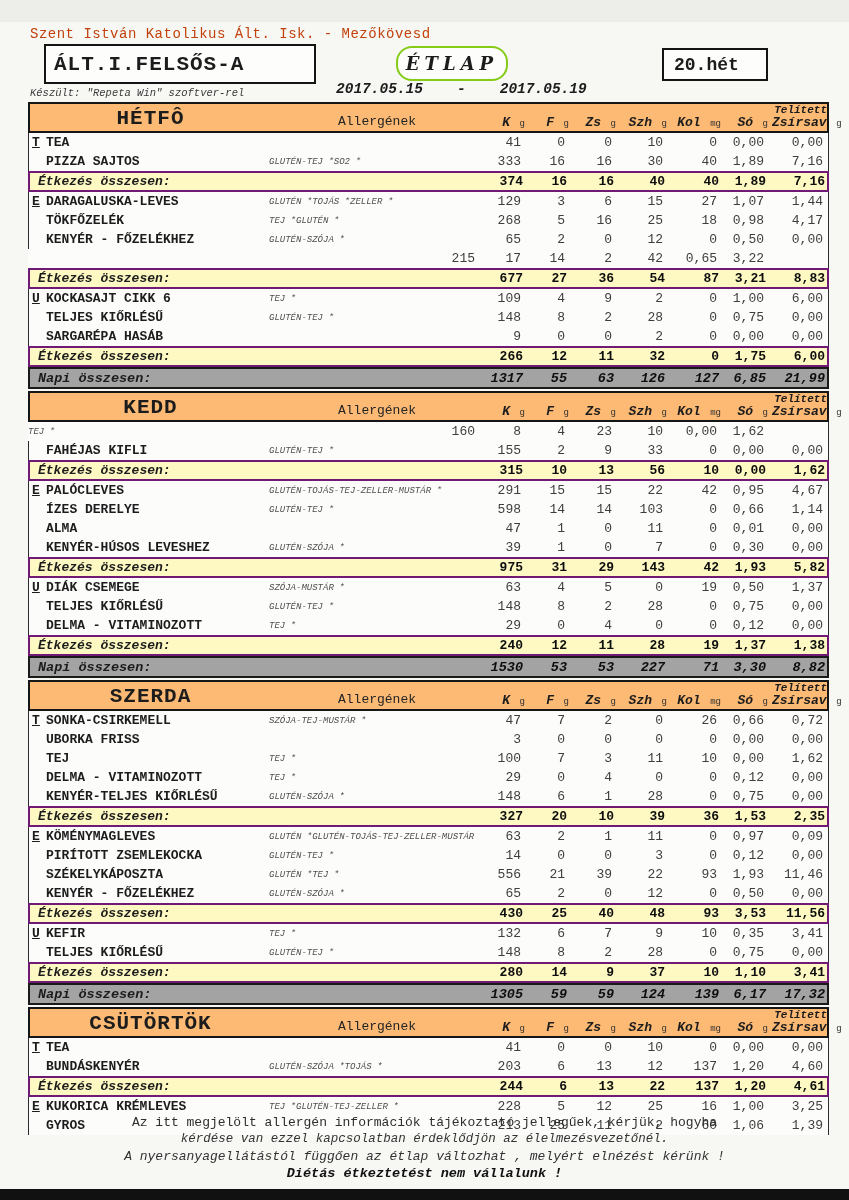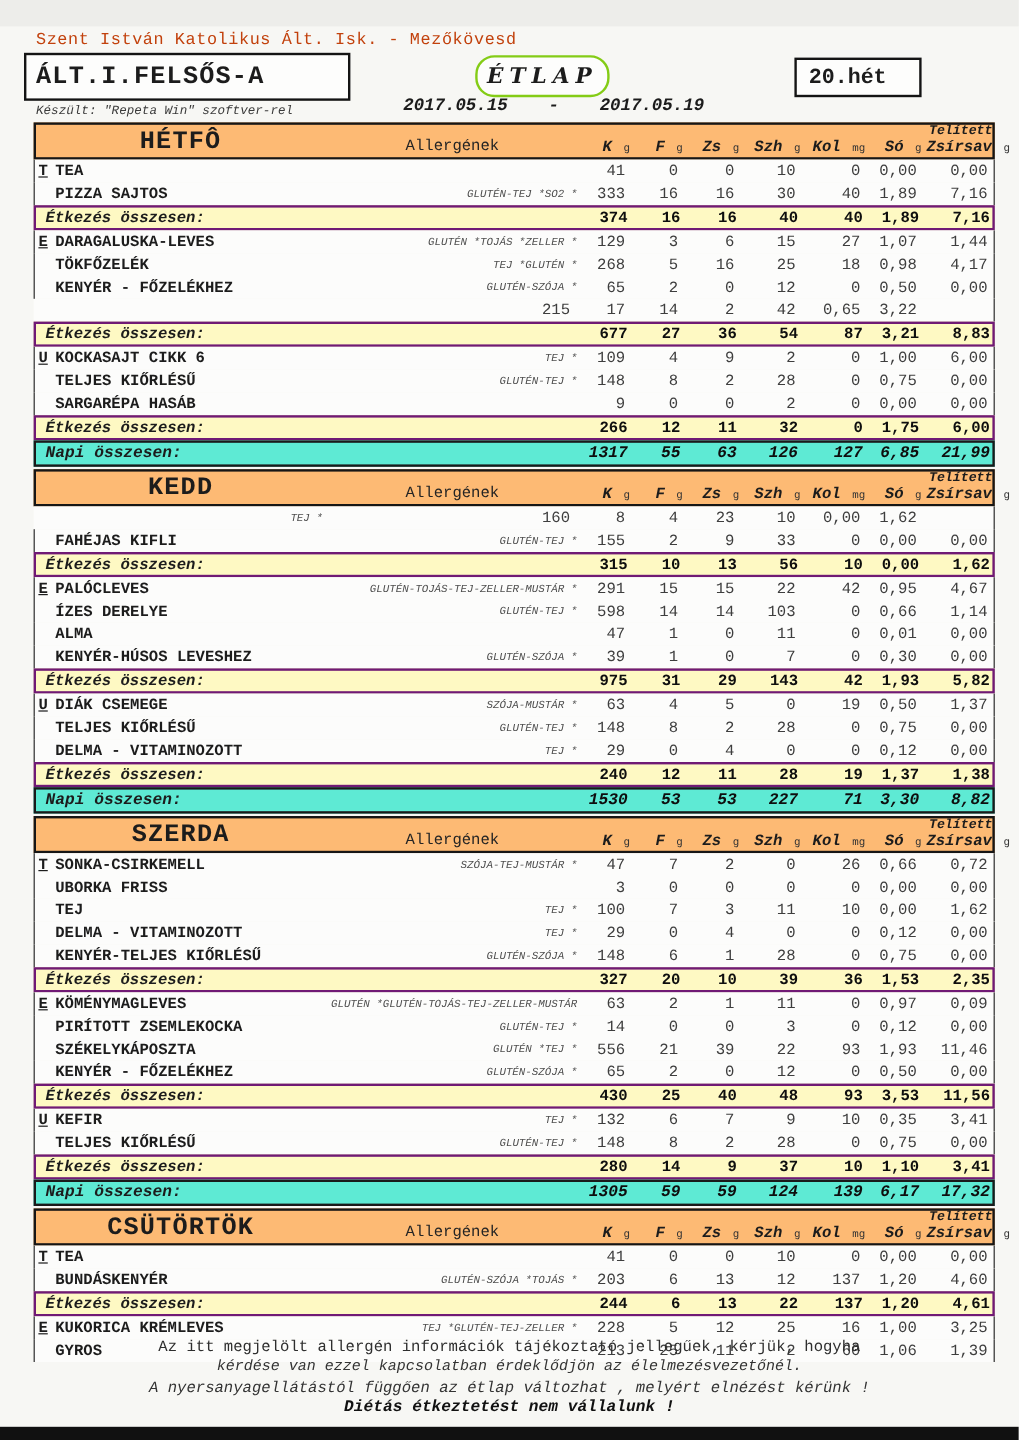--- a/index.html
+++ b/index.html
@@ -10,21 +10,21 @@
     font-family:"Liberation Mono", monospace;
     color:#1c1c1c;
     overflow:hidden;
   }
   .top-strip { position:absolute; top:0; left:0; width:849px; height:22px; background:#ededea; }
   .bottom-bar { position:absolute; bottom:0; left:0; width:849px; height:11px; background:#111; }
 
   
   .school-line { position:absolute; left:30px; top:26px; font-size:14px; color:#c2410c; letter-spacing:0.5px; }
   .class-box {
-    position:absolute; left:20px; top:44px; width:272px; height:40px;
+    position:absolute; left:44px; top:44px; width:272px; height:40px;
     border:2px solid #141414; background:#fdfdfc;
     font-size:21px; font-weight:bold; letter-spacing:1px;
     display:flex; align-items:center; padding-left:8px;
   }
   .etlap-box {
     position:absolute; left:396px; top:46px; width:112px; height:35px;
     border:2px solid #84cc16; border-radius:16px; background:#fdfdfc;
     display:flex; align-items:center; justify-content:center;
     font-family:"DejaVu Serif", serif; font-style:italic; font-weight:bold;
     font-size:18px; letter-spacing:5px;
@@ -52,28 +52,28 @@
   .dh-col { text-align:right; padding-right:4px; white-space:nowrap; line-height:12px; }
   .col-top { font-weight:bold; font-style:italic; font-size:11px; }
   .col-label { font-weight:bold; font-style:italic; font-size:13px; }
   .col-unit { font-size:9px; color:#333; }
 
   .item-row { height:19px; line-height:19px; border-right:1.5px solid #2c2c2c; background:#fcfcfb; }
   .item-row .c-name { border-left:1.5px solid #2c2c2c; }
   .c-name { font-size:13px; font-weight:bold; white-space:nowrap; overflow:hidden; }
   .marker { display:inline-block; width:17px; padding-left:3px; font-weight:bold; }
   .marker.u { text-decoration:underline; }
-  .c-allergen { font-size:9px; font-style:italic; color:#4e4e4e; line-height:21px; white-space:nowrap; overflow:hidden;text-align:right; }
+  .c-allergen { font-size:9px; font-style:italic; color:#4e4e4e; line-height:21px; white-space:nowrap; overflow:hidden; }
   .c-val { font-size:13px; color:#3e3e3e; text-align:right; padding-right:6px; }
 
   .total-row { height:21px; line-height:18px; border:2px solid #701a75; background:#fef9c3; }
   .c-total-label { grid-column:1 / 3; font-size:13px; font-weight:bold; font-style:italic; padding-left:8px; }
   .total-row .c-val { font-weight:bold; color:#0e0e0e; }
 
-  .daytotal-row { height:22px; line-height:19px; border:2px solid #1a1a1a; background:#5eead4; }
+  .daytotal-row { height:22px; line-height:19px; border:2px solid #1a1a1a; background:#a3a3a3; }
   .daytotal-row .c-val { font-weight:bold; font-style:italic; color:#0e0e0e; font-size:13.5px; }
   .daytotal-row .c-total-label { font-size:13.5px; }
 
   
   .footer-notes { position:absolute; left:0; top:1114px; width:849px; text-align:center; }
   .footer-notes div { line-height:17px; }
   .fn-0 { font-size:13px; color:#2e2e2e; }
   .fn-1 { font-size:12.5px; font-style:italic; color:#333; }
   .fn-2 { font-size:13px; font-style:italic; color:#333; }
   .fn-3 { font-size:13.5px; font-style:italic; font-weight:bold; color:#111; }

